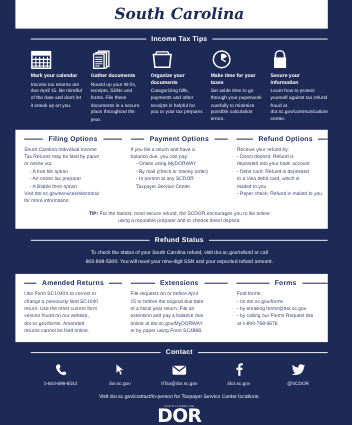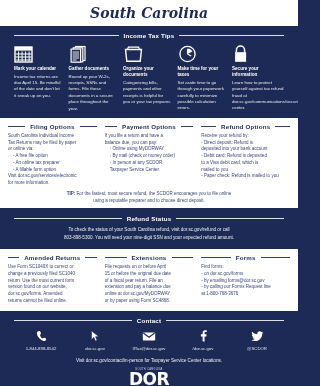--- a/index.html
+++ b/index.html
@@ -3,21 +3,21 @@
 <meta charset="utf-8">
 <style>
   html,body{margin:0;padding:0;}
   body{
     width:298px;height:386px;overflow:hidden;
     background:#1e2a56;
     font-family:"Liberation Sans", sans-serif;
     color:#ffffff;
     -webkit-font-smoothing:antialiased;
   }
-  .page{position:relative;width:298px;height:386px;background:#1e2a56;}
+  .page{position:relative;width:298px;height:386px;background:#1e2a56;padding-left:14px;}
 
   
   .header{
     height:26px;background:#ffffff;display:flex;align-items:center;
     justify-content:center;
   }
   .header-title{
     color:#1e2a56;white-space:nowrap;display:flex;align-items:baseline;gap:4px;
   }
   .script{

